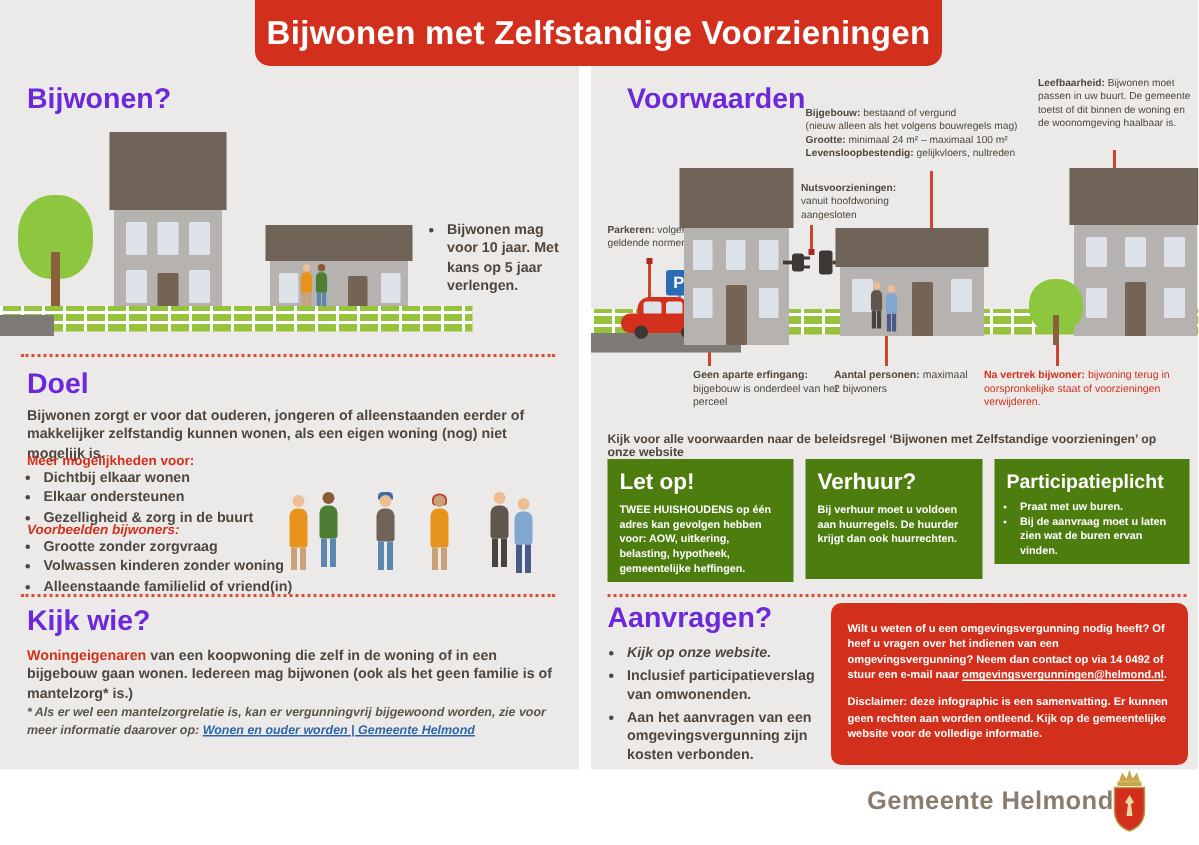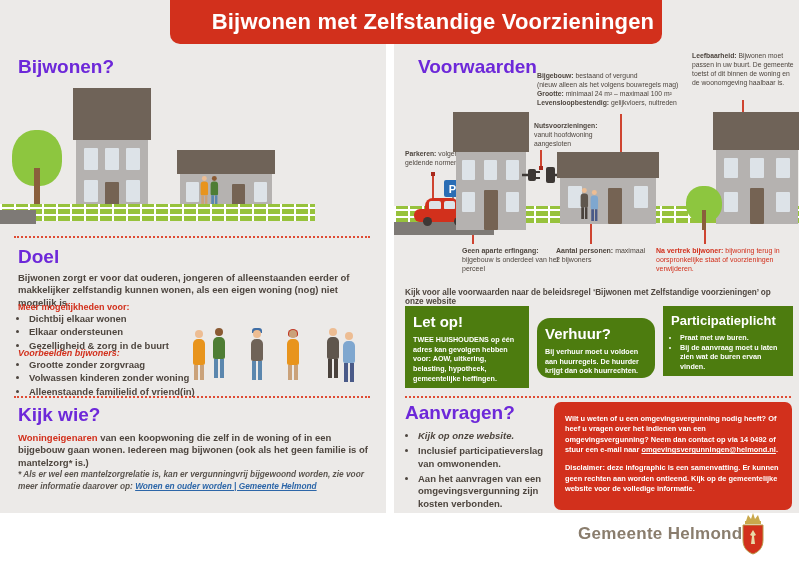--- a/index.html
+++ b/index.html
@@ -3,21 +3,21 @@
 <meta charset="utf-8">
 <style>
   html,body{margin:0;padding:0;background:#fff;font-family:"Liberation Sans",sans-serif;}
   .page{position:relative;width:799px;height:563px;background:#fff;overflow:hidden;}
   .abs{position:absolute;}
   .panel{position:absolute;top:0;height:513px;background:#eceae8;}
   .left-panel{left:0;width:386px;}
   .right-panel{left:394px;width:405px;}
   .banner{position:absolute;left:170px;top:0;width:458px;height:44px;background:#d2301c;
           border-radius:0 0 10px 10px;display:flex;align-items:center;justify-content:center;
-          color:#fff;font-weight:bold;font-size:22px;letter-spacing:.2px;padding-left:34px;}
+          color:#fff;font-weight:bold;font-size:22px;letter-spacing:.2px;}
   .h1{position:absolute;color:#6d28d9;font-weight:bold;font-size:19px;}
   .txt{color:#4e463f;font-weight:bold;font-size:9.5px;line-height:1.3;}
   .redtitle{color:#d2301c;font-weight:bold;font-size:9px;}
   ul.bl{margin:0;padding-left:11px;list-style:disc;}
   ul.bl li{margin:0 0 1px 0;}
   .divider{position:absolute;border-top:2px dotted #df4b33;height:0;}
   .roof{position:absolute;background:#6f6358;}
   .facade{position:absolute;background:#b5b2b0;}
   .win{position:absolute;background:#dde3e8;border-radius:1px;}
   .door{position:absolute;background:#756353;border-radius:1px;}
@@ -84,20 +84,25 @@
           <i class="p-body"></i>
           <i class="p-legs"></i>
         </div>
       <div class="person sm" style="left:30px;top:26px;--sc:#8a5a33;--bc:#4e7d34;--lc:#5b87ae;">
           <i class="p-head"></i>
           <i class="p-body"></i>
           <i class="p-legs"></i>
         </div>
     </div>
 
+    <div class="abs txt" style="left:287px;top:148px;width:88px;">
+      <ul class="bl">
+          <li>Bijwonen mag voor 10 jaar. Met kans op 5 jaar verlengen.</li>
+        </ul>
+    </div>
 
     <div class="grass" style="left:0;top:204px;width:315px;"></div>
     <div class="road" style="left:0;top:210px;width:36px;height:14px;"></div>
 
     <div class="divider" style="left:14px;top:236px;width:356px;"></div>
 
     <div class="h1" style="left:18px;top:246px;">Doel</div>
     <div class="abs txt" style="left:18px;top:272px;width:348px;font-weight:bold;">Bijwonen zorgt er voor dat ouderen, jongeren of alleenstaanden eerder of makkelijker zelfstandig kunnen wonen, als een eigen woning (nog) niet mogelijk is.</div>
 
     <div class="abs redtitle" style="left:18px;top:302px;">Meer mogelijkheden voor:</div>
@@ -260,21 +265,21 @@
     <div class="ann" style="left:68px;top:246px;width:102px;font-size:7px;"><b>Geen aparte erfingang:</b><span> bijgebouw is onderdeel van het perceel</span></div>
     <div class="ann" style="left:162px;top:246px;width:94px;font-size:7px;"><b>Aantal personen:</b><span> maximaal 2 bijwoners</span></div>
     <div class="ann annred" style="left:262px;top:246px;width:136px;font-size:7px;"><b>Na vertrek bijwoner:</b><span> bijwoning terug in oorspronkelijke staat of voorzieningen verwijderen.</span></div>
 
     <div class="abs" style="left:11px;top:288px;width:386px;font-size:8.2px;font-weight:bold;color:#4e463f;">Kijk voor alle voorwaarden naar de beleidsregel ‘Bijwonen met Zelfstandige voorzieningen’ op onze website</div>
 
     <div class="ibox" style="left:11px;top:306px;width:124px;height:82px;">
       <div class="t">Let op!</div>
       <div class="b">TWEE HUISHOUDENS op één adres kan gevolgen hebben voor: AOW, uitkering, belasting, hypotheek, gemeentelijke heffingen.</div>
     </div>
-    <div class="ibox" style="left:143px;top:318px;width:118px;height:60px;border-radius:13px;">
+    <div class="ibox" style="left:143px;top:306px;width:118px;height:80px;">
       <div class="t">Verhuur?</div>
       <div class="b">Bij verhuur moet u voldoen aan huurregels. De huurder krijgt dan ook huurrechten.</div>
     </div>
     <div class="ibox" style="left:269px;top:306px;width:130px;height:70px;">
       <div class="t" style="font-size:13px;">Participatieplicht</div>
       <ul>
         <li>Praat met uw buren.</li>
         <li>Bij de aanvraag moet u laten zien wat de buren ervan vinden.</li>
       </ul>
     </div>

